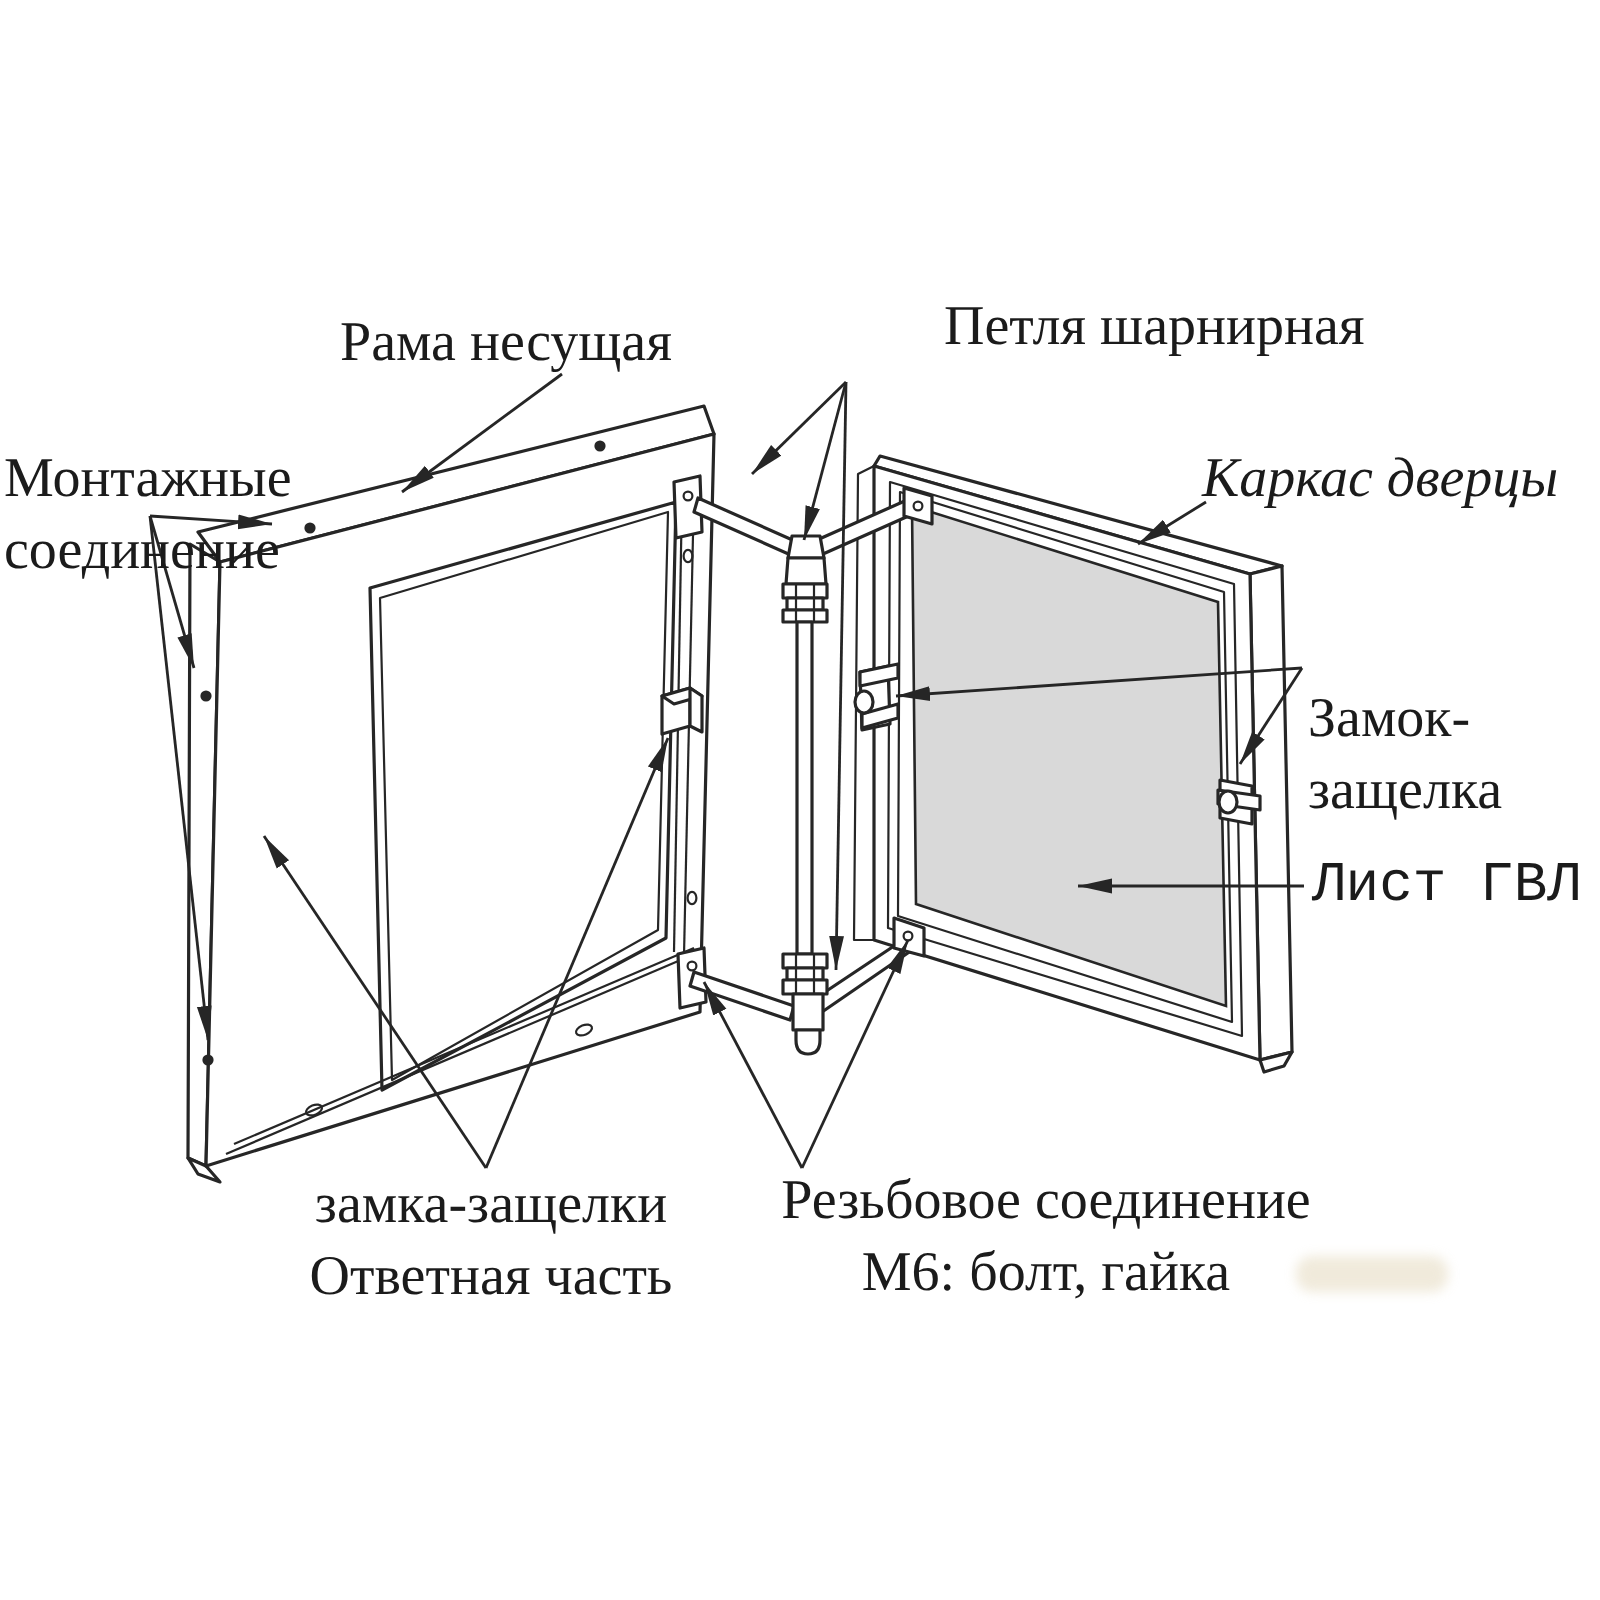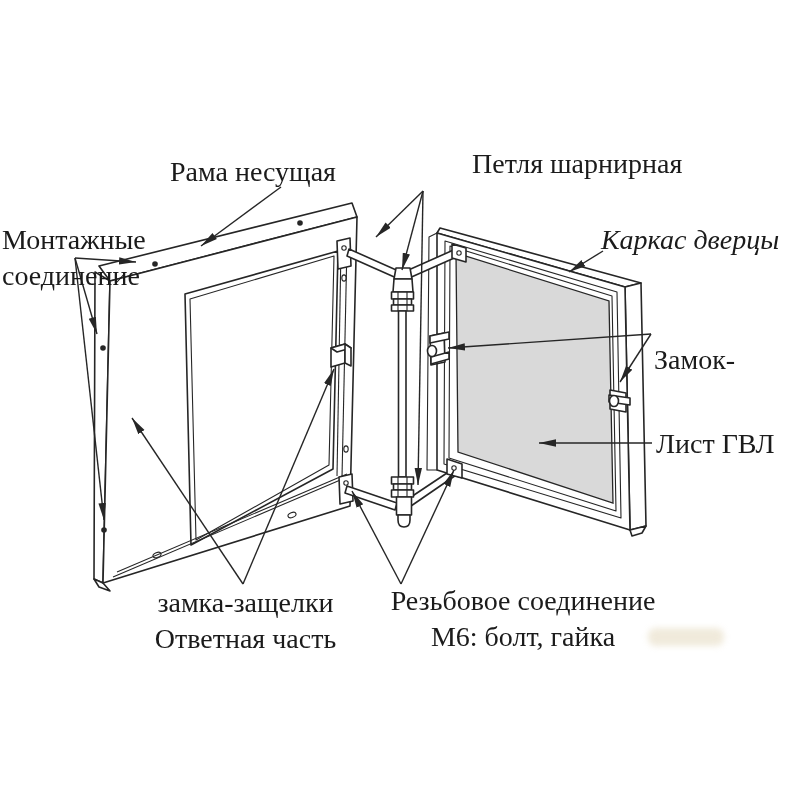--- a/index.html
+++ b/index.html
@@ -173,23 +173,24 @@
   <div class="label" style="left:170px;top:154px;">Рама несущая</div>
 
   <div class="label" style="left:428px;top:146px;margin-left:44px;">
     <div>Петля шарнирная</div>
   </div>
 
   <div class="label" style="left:601px;top:222px;font-style:italic;">Каркас дверцы</div>
 
   <div class="label" style="left:654px;top:326px;margin-top:16px;">
     <div>Замок-</div>
-  </div>
-
-  <div class="label" style="left:656px;top:426px;">Лист ГВЛ</div>
+    <div>защелка</div>
+  </div>
+
+  <div class="label" style="left:656px;top:426px;font-family:Liberation Mono, monospace;">Лист ГВЛ</div>
 
   <div class="label centered" style="left:128px;top:585px;width:235px;">
     <div>замка-защелки</div>
     <div>Ответная часть</div>
   </div>
 
   <div class="label centered" style="left:363px;top:583px;width:320px;">
     <div>Резьбовое соединение</div>
     <div>М6: болт, гайка</div>
   </div>

